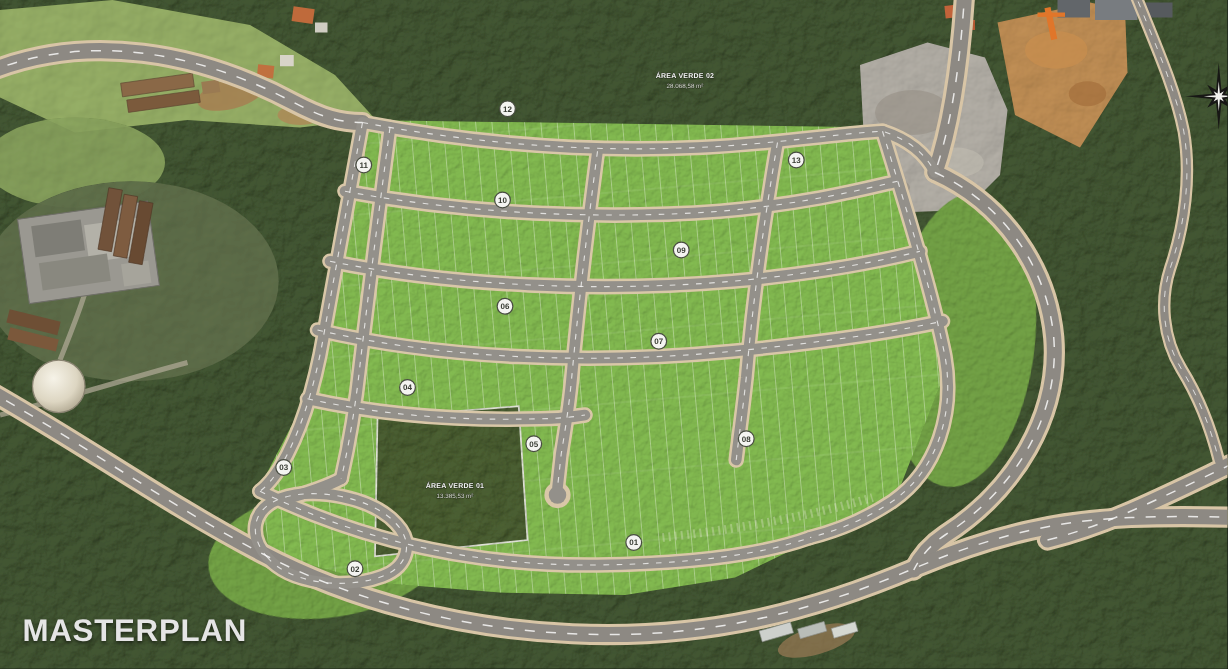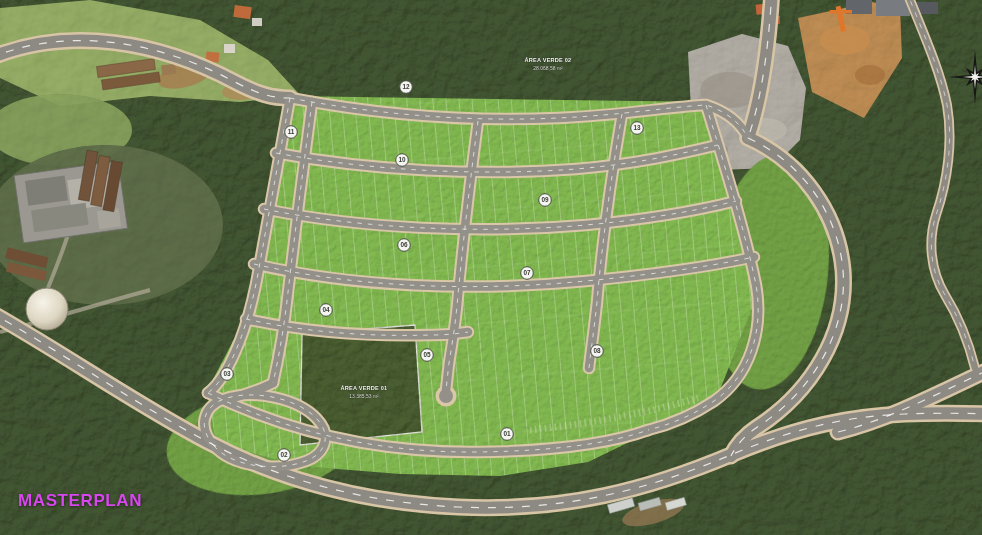--- a/index.html
+++ b/index.html
@@ -22,22 +22,22 @@
 
   .marker-circle{fill:#f4f4f1;stroke:#494d42;stroke-width:1;}
   .marker-text{font:bold 6.4px "Liberation Sans",sans-serif;fill:#383c33;}
 
   .map-label{font:bold 5.6px "Liberation Sans",sans-serif;fill:#ffffff;
              paint-order:stroke;stroke:#242b1d;stroke-width:.7;opacity:.95;
              text-anchor:middle;letter-spacing:.2px;}
   .map-sublabel{font:5px "Liberation Sans",sans-serif;fill:#e9ece3;
              paint-order:stroke;stroke:#242b1d;stroke-width:.6;opacity:.9;text-anchor:middle;}
 
-  .title{position:absolute;left:18px;top:491px;color:#d946ef;
-         font-size:17px;font-weight:800;letter-spacing:.6px;
+  .title{position:absolute;left:18px;top:491px;color:#e5e5e5;
+         font-size:25px;font-weight:800;letter-spacing:.6px;
          text-shadow:0 1px 3px rgba(0,0,0,.55);}
 </style>
 </head>
 <body>
 
 <div class="stage">
 <svg width="982" height="535" viewBox="0 0 982 535">
   <defs>
     <filter id="canopy" x="-5%" y="-5%" width="110%" height="110%">
       <feTurbulence type="fractalNoise" baseFrequency="0.09" numOctaves="5" seed="11" result="n"></feTurbulence>

